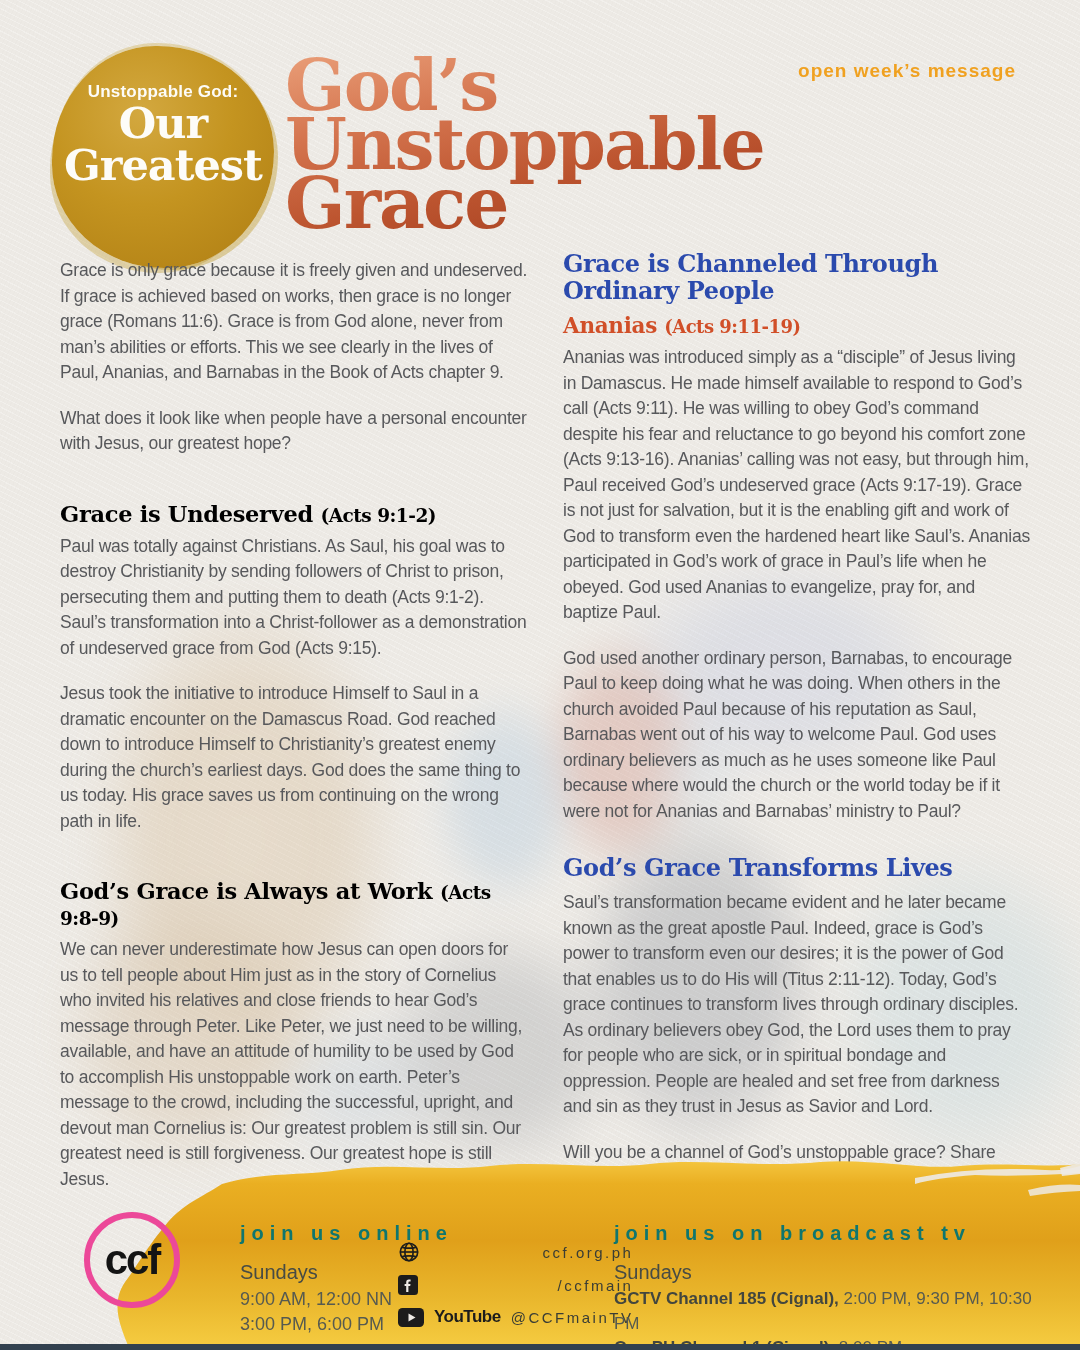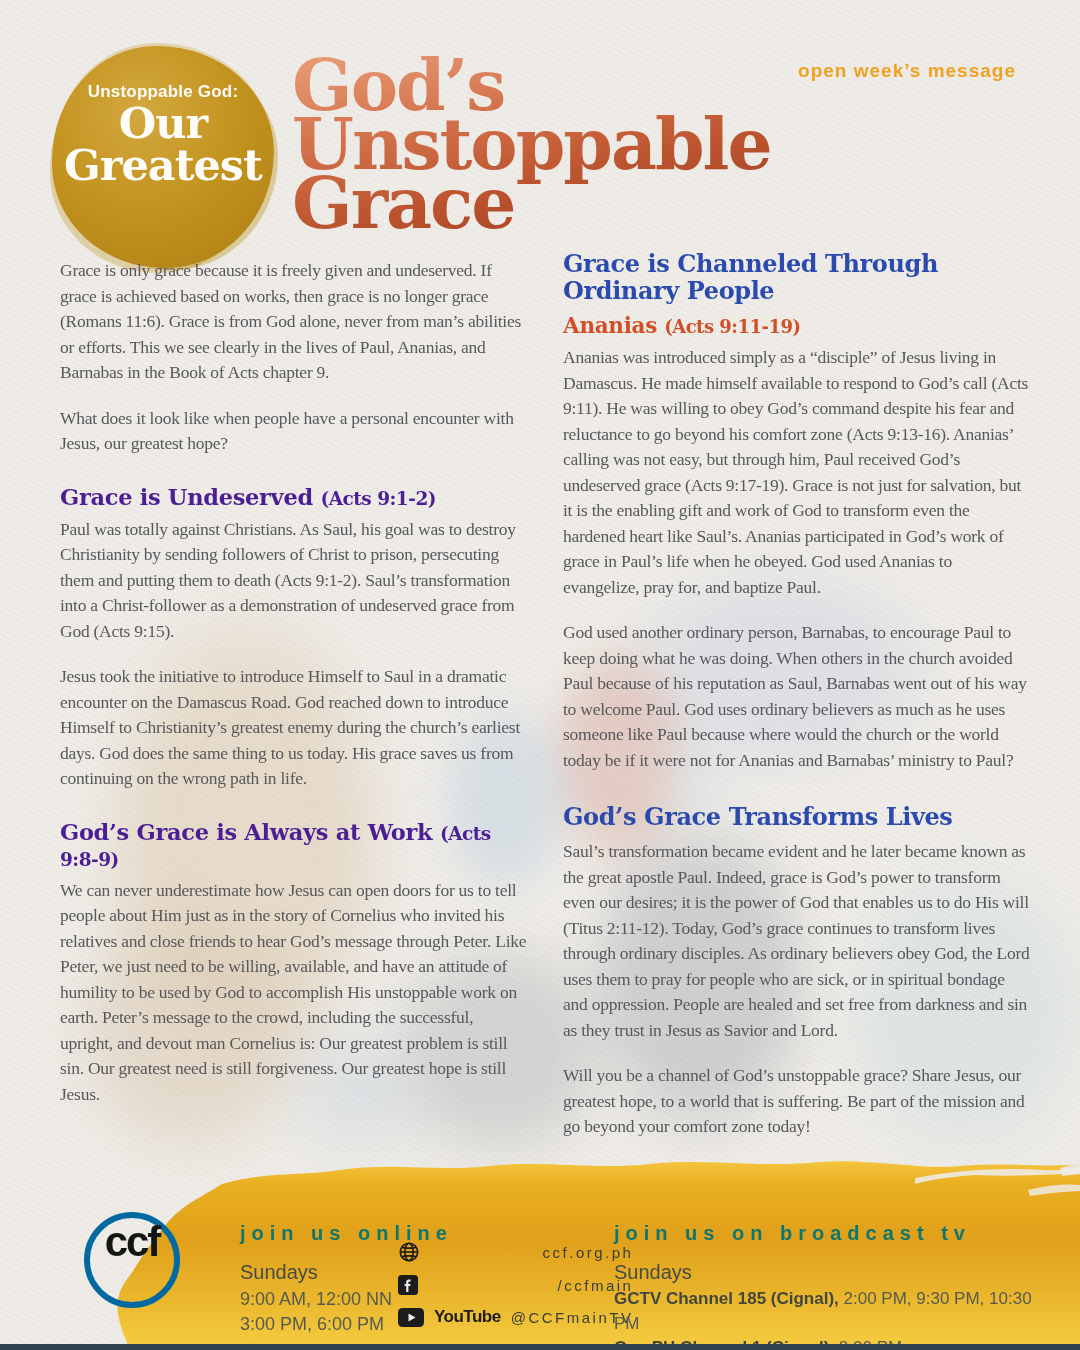--- a/index.html
+++ b/index.html
@@ -34,46 +34,46 @@
   
   .badge{position:absolute;left:52px;top:46px;width:222px;height:222px;z-index:2;}
   .badge-circle{position:absolute;inset:0;
     border-radius:47% 53% 49% 51% / 52% 48% 53% 47%;
     background:radial-gradient(circle at 40% 30%, #d3a83f 0%, #c49420 45%, #ae7d13 100%);
     box-shadow:7px 5px 0 -3px rgba(186,146,26,.38), -6px 9px 0 -4px rgba(186,146,26,.32), 0 -5px 0 -2px rgba(200,160,40,.3);}
   .badge-text{position:relative;z-index:1;text-align:center;color:#fdfcf8;padding-top:36px;}
   .badge-kicker{font-size:17px;font-weight:bold;letter-spacing:.2px;}
   .badge-line{font-family:"DejaVu Serif",serif;font-weight:bold;font-size:43px;line-height:42px;letter-spacing:-1px;}
 
-  .title{position:absolute;left:292px;top:56px;z-index:2;
+  .title{position:absolute;left:285px;top:56px;z-index:2;
     font-family:"DejaVu Serif",serif;font-weight:bold;font-size:71px;line-height:59px;letter-spacing:-2px;
     background:linear-gradient(168deg,#e99d77 0%,#d4744e 32%,#bd5530 62%,#a03a1c 100%);
     -webkit-background-clip:text;background-clip:text;color:transparent;}
   .tag{position:absolute;top:60px;right:64px;z-index:2;color:#f0a120;font-weight:bold;font-size:19px;letter-spacing:1px;}
 
   
   .col{position:absolute;z-index:2;width:468px;}
   .col-left{left:60px;top:258px;}
   .col-right{left:563px;top:250px;}
-  p.body{margin:0 0 20px;font-size:17.5px;line-height:25.5px;letter-spacing:-0.25px;color:#57585b;font-family:Liberation Serif, serif;}
-  h3.sec{margin:27px 0 7px;font-family:"DejaVu Serif",serif;font-weight:bold;font-size:22.5px;color:#4c1d95;letter-spacing:-0.3px;}
+  p.body{margin:0 0 20px;font-size:17.5px;line-height:25.5px;letter-spacing:-0.25px;color:#57585b;}
+  h3.sec{margin:44px 0 7px;font-family:"DejaVu Serif",serif;font-weight:bold;font-size:22.5px;color:#000000;letter-spacing:-0.3px;}
   h3.sec .ref{font-size:18.5px;letter-spacing:-0.5px;}
   h3.sub{margin:24px 0 7px;font-family:"DejaVu Serif",serif;font-weight:bold;font-size:21.5px;color:#d14f28;letter-spacing:-0.3px;}
   h3.sub .ref{font-size:18px;letter-spacing:-0.5px;}
   h2.blue{margin:0 0 9px;font-family:"DejaVu Serif",serif;font-weight:bold;font-size:24px;line-height:27px;color:#2b4aad;letter-spacing:-0.4px;max-width:420px;}
   h2.blue.second{margin-top:30px;}
   .col-right h3.first{margin-top:0;}
 
   
   .footer-svg{position:absolute;left:0;bottom:0;width:1080px;height:200px;z-index:3;}
   .bottom-bar{position:absolute;left:0;bottom:0;width:1080px;height:6px;background:#32414f;z-index:6;}
 
   .ccf-logo{position:absolute;left:84px;top:1212px;width:96px;height:96px;z-index:4;
-    border:6px solid #0369a1;border-radius:50%;box-sizing:border-box;
-    display:flex;align-items:flex-start;justify-content:center;
+    border:6px solid #ec4899;border-radius:50%;box-sizing:border-box;
+    display:flex;align-items:center;justify-content:center;
     font-weight:bold;font-size:42px;letter-spacing:-2px;color:#141414;}
 
   .join-h{margin:0 0 16px;font-size:20px;font-weight:bold;letter-spacing:6px;color:#0f766e;}
   .day{font-size:20px;font-weight:normal;color:#474b44;margin:0 0 3px;}
   .times{font-size:18px;line-height:25px;color:#565a50;margin:0;}
 
   .join-online{position:absolute;left:240px;top:1222px;z-index:4;}
   .join-tv{position:absolute;left:614px;top:1222px;width:440px;z-index:4;}
   .sched{font-size:17px;line-height:24.5px;color:#565a50;margin:0;}
   .sched strong{color:#42463e;}

